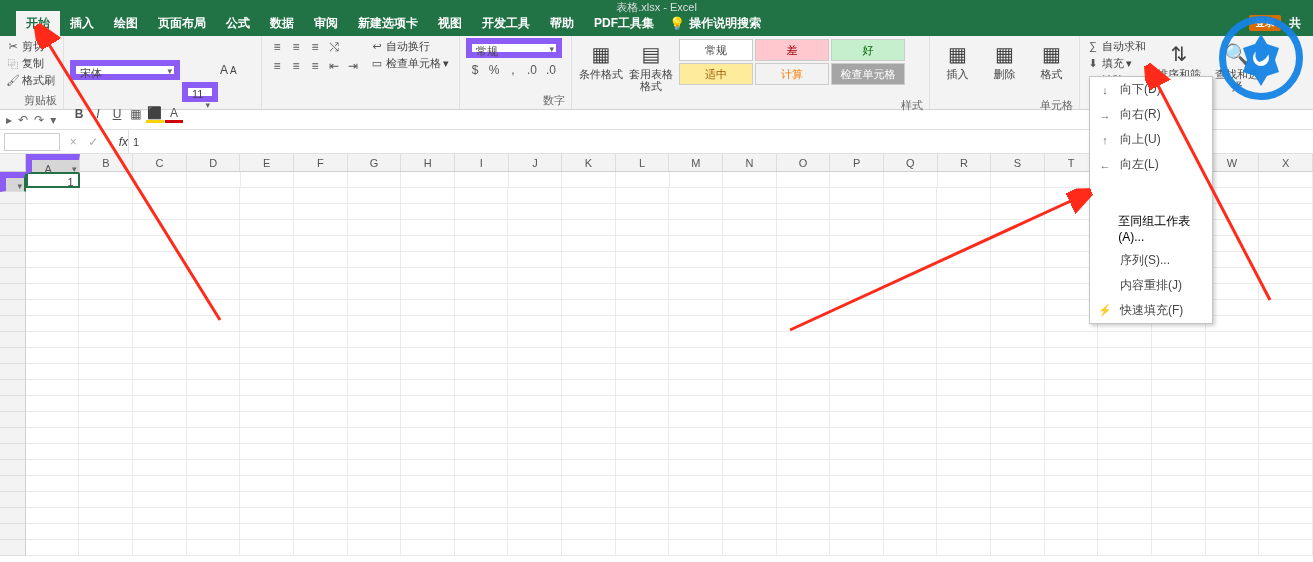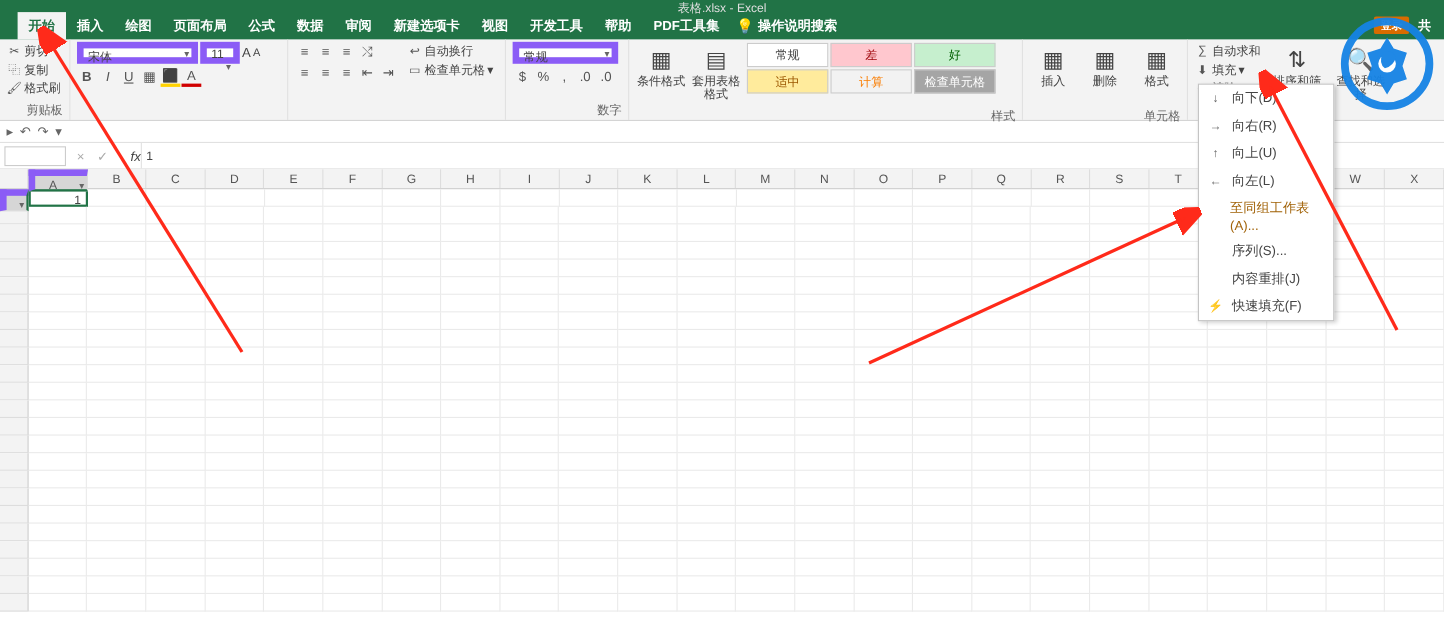--- a/index.html
+++ b/index.html
@@ -22,21 +22,21 @@
 .ribbon { background:#f3f3f3; border-bottom:1px solid #d4d4d4; height:74px; display:flex; position:relative; }
 .group { border-right:1px solid #e1e1e1; padding:2px 6px 0 6px; display:flex; flex-direction:column; justify-content:space-between; }
 .group-body { display:flex; flex-direction:row; gap:4px; align-items:flex-start; flex:1; }
 .group-label { text-align:right; font-size:11px; color:#666; padding-bottom:1px; }
 .stack { display:flex; flex-direction:column; gap:1px; font-size:11px; }
 .stack .row { display:flex; align-items:center; gap:2px; height:16px; }
 .icon-sm { width:14px; height:14px; display:inline-flex; align-items:center; justify-content:center; font-size:11px; color:#555; }
 .sel { background:#fff; border:6px solid #8b5cf6; height:20px; font-size:11px; padding:0 14px 0 4px; position:relative; }
 .sel::after { content:"▾"; position:absolute; right:2px; font-size:9px; color:#666; }
 .font-name { width:110px; }
-.font-size { width:36px; }
+.font-size { width:36px;margin-top:44px; }
 
 
 .style-cell { width:74px; height:22px; border:1px solid #ccc; background:#fff; display:flex; align-items:center; justify-content:center; font-size:11px; margin:1px; }
 .style-cell.normal { background:#fff; }
 .style-cell.bad { background:#ffc7ce; color:#9c0006; }
 .style-cell.good { background:#c6efce; color:#006100; }
 .style-cell.neutral { background:#ffeb9c; color:#9c5700; }
 .style-cell.calc { background:#f2f2f2; color:#fa7d00; }
 .style-cell.check { background:#a5a5a5; color:#fff; }
 .style-grid { display:grid; grid-template-columns:repeat(3,auto); }
@@ -63,21 +63,21 @@
 .rows { display:flex; flex-direction:column; }
 .row-line { display:flex; height:16px; }
 .row-h { width:26px; background:#f3f3f3; border-right:1px solid #cfcfcf; border-bottom:1px solid #ddd; text-align:center; font-size:10px; color:#555; line-height:16px; }
 .row-h.sel { background:#d6d6d6; border-right:2px solid #217346; }
 .cell { width:54px; border-right:1px solid #eaeaea; border-bottom:1px solid #eaeaea; font-size:11px; text-align:right; padding-right:4px; line-height:16px; }
 .cell.active { border:2px solid #217346; text-align:right; }
 
 
 .dropdown { position:absolute; top:76px; right:100px; width:124px; background:#fff; border:1px solid #c4c4c4; box-shadow:2px 2px 4px rgba(0,0,0,.2); z-index:50; }
 .dropdown .item { display:flex; align-items:center; gap:8px; padding:4px 8px; font-size:12px; color:#444; }
-.dropdown .item.disabled { color:#a16207; }
+.dropdown .item.disabled { color:#000000;margin-top:32px; }
 .dd-ic { width:14px; height:14px; display:inline-flex; align-items:center; justify-content:center; font-size:11px; color:#666; }
 
 
 .arrow { position:absolute; stroke:#ff2a1a; stroke-width:3; fill:#ff2a1a; pointer-events:none; z-index:60; }
 
 
 .watermark { position:absolute; top:16px; right:10px; display:flex; align-items:center; gap:6px; z-index:70; color:#1583e5; }
 .watermark .seal { width:84px; height:84px; border:7px solid #1583e5; border-radius:50%; display:flex; align-items:center; justify-content:center; position:relative; opacity:0.95; }
 .watermark .seal svg { width:60px; height:60px; }
 .watermark .txt { font-size:60px; font-weight:900; font-style:italic; letter-spacing:2px; -webkit-text-stroke:1px #1583e5; }

